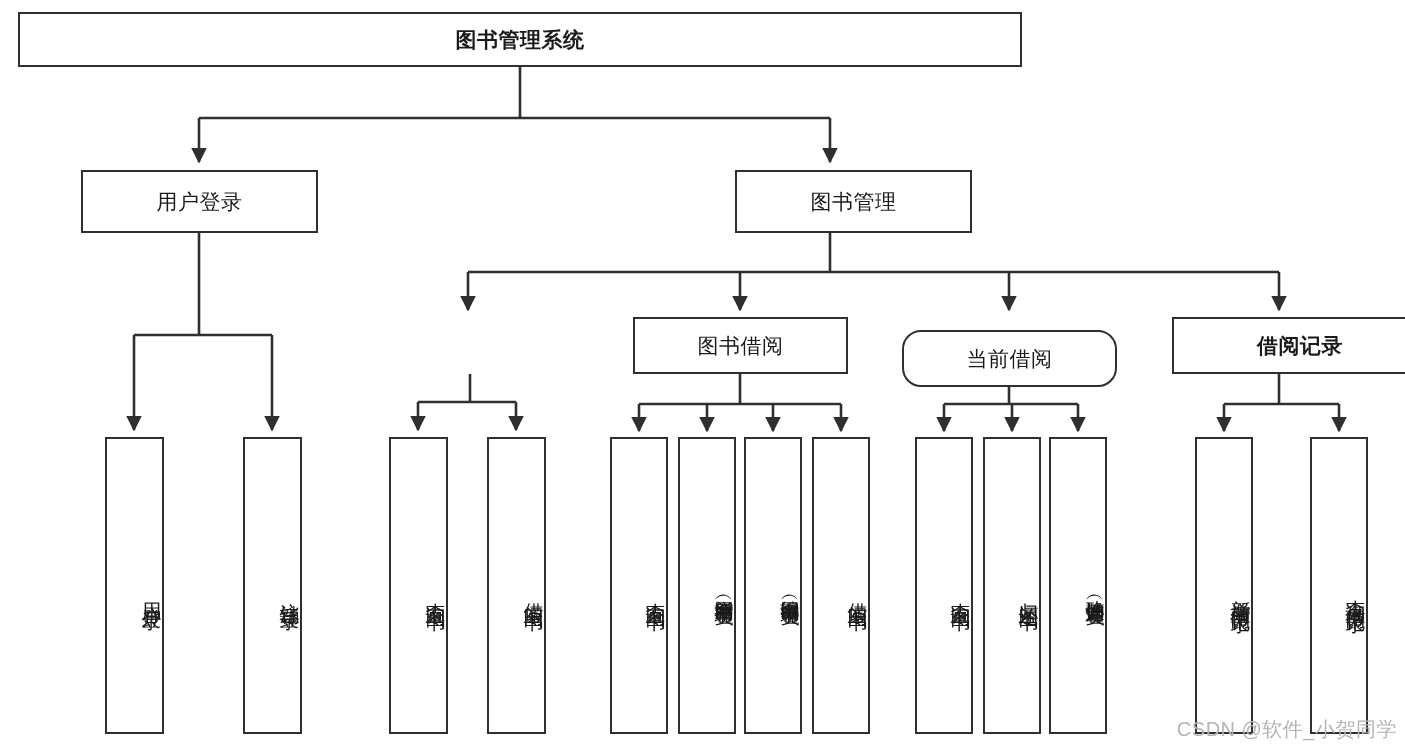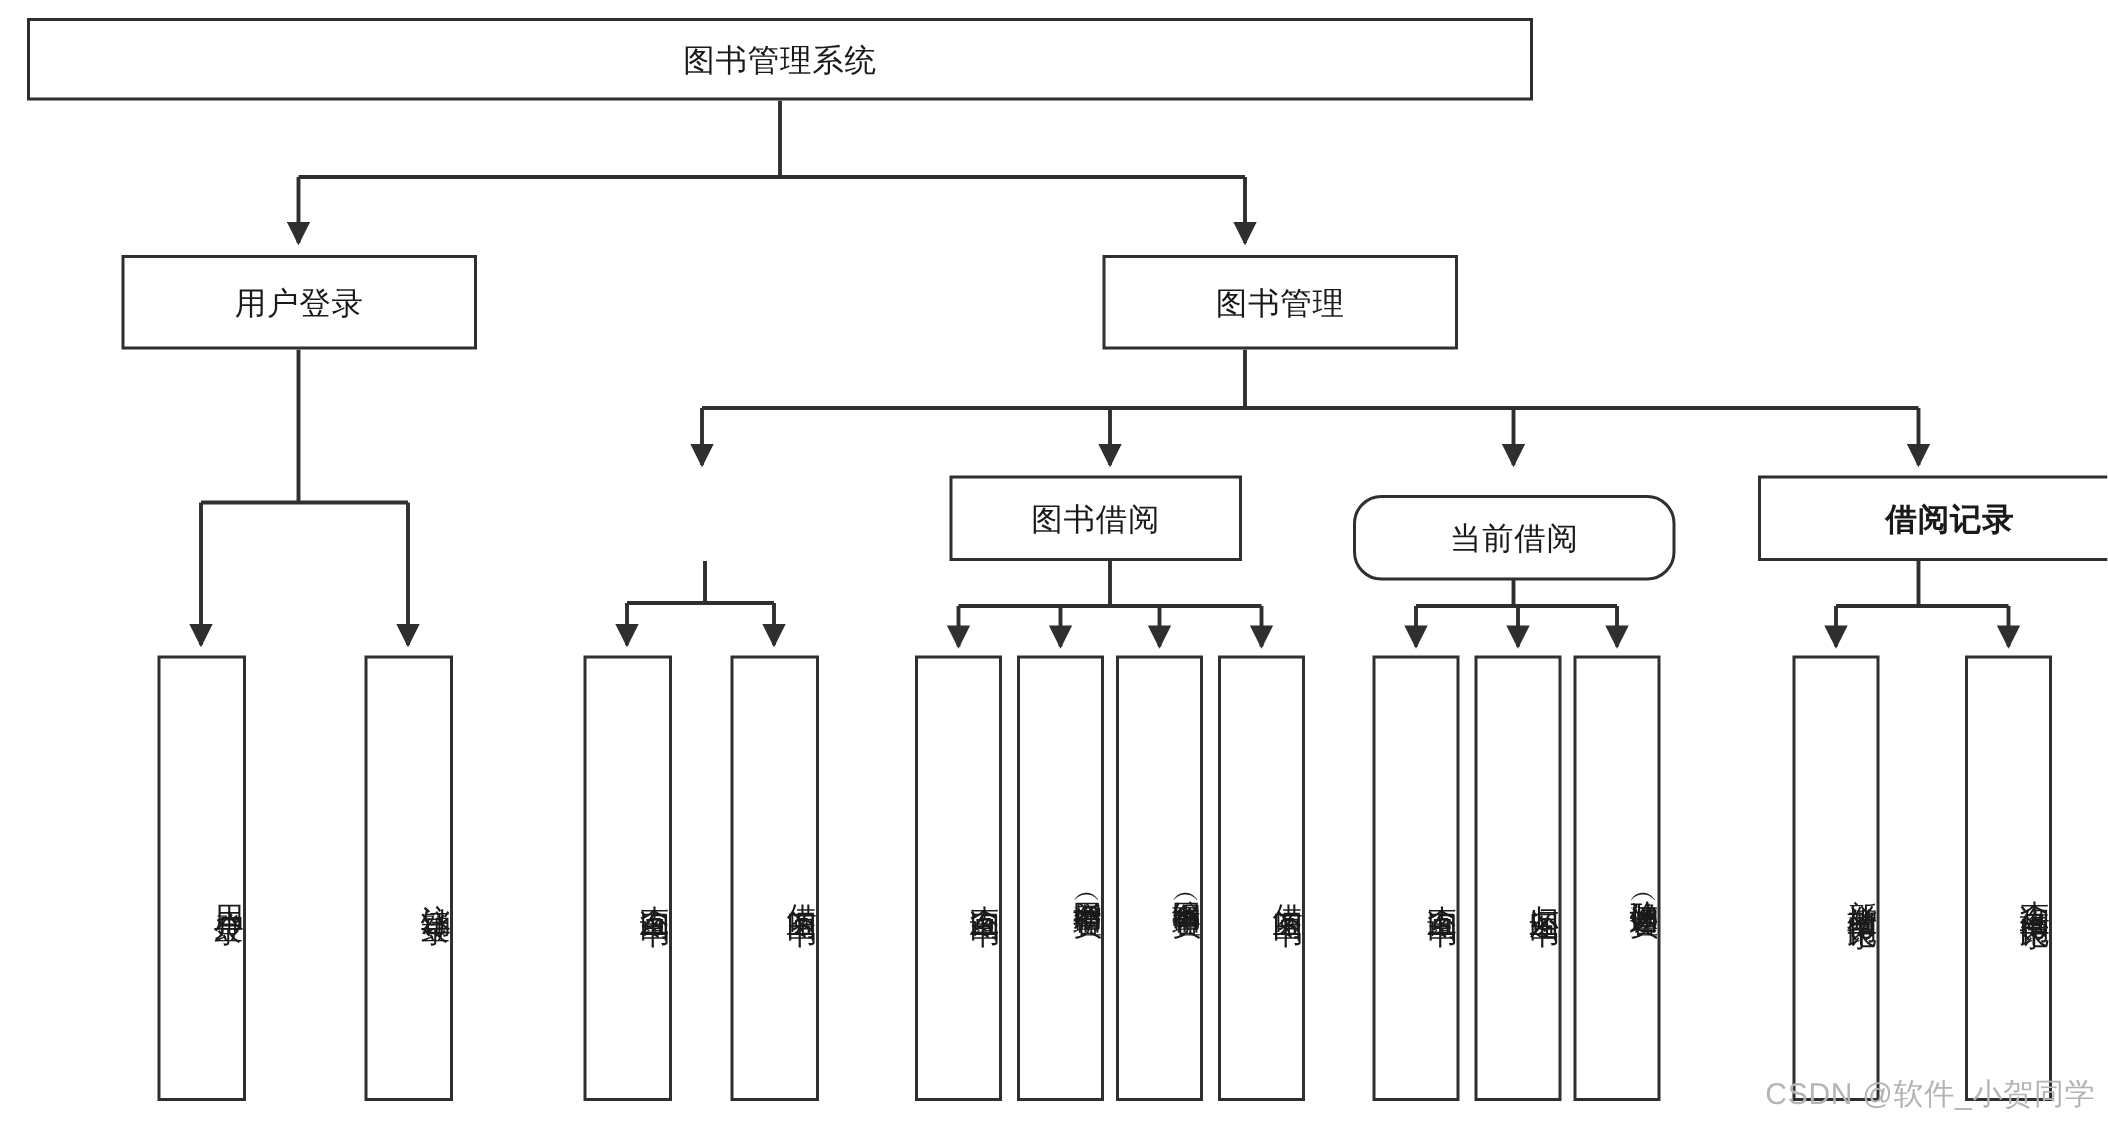--- a/index.html
+++ b/index.html
@@ -117,32 +117,32 @@
       <path d="M 1012 404 L 1012 431" marker-end="url(#arrow)"></path>
       <path d="M 1078 404 L 1078 431" marker-end="url(#arrow)"></path>
 
       <path d="M 1279 374 L 1279 404"></path>
       <path d="M 1224 404 L 1339 404"></path>
       <path d="M 1224 404 L 1224 431" marker-end="url(#arrow)"></path>
       <path d="M 1339 404 L 1339 431" marker-end="url(#arrow)"></path>
     </g>
   </svg>
 
-  <div class="node horiz" id="node-root" style="left: 18px; top: 12px; width: 1004px; height: 55px;">
+  <div class="node horiz" id="node-root" style="left: 18px; top: 12px; width: 1004px; height: 55px; font-weight: bold;">
     <span class="node-label">图书管理系统</span>
   </div>
 
   <div class="node horiz" id="node-l2-0" style="left: 81px; top: 170px; width: 237px; height: 63px;">
     <span class="node-label">用户登录</span>
   </div>
   <div class="node horiz" id="node-l2-1" style="left: 711px; top: 170px; width: 237px; height: 63px; margin-left: 24px;">
     <span class="node-label">图书管理</span>
   </div>
 
-  <div class="node horiz" id="node-l3-1" style="left: 633px; top: 317px; width: 195px; height: 57px;">
+  <div class="node horiz" id="node-l3-1" style="left: 633px; top: 317px; width: 215px; height: 57px;">
     <span class="node-label">图书借阅</span>
   </div>
   <div class="node horiz" id="node-l3-2" style="left: 902px; top: 330px; width: 215px; height: 57px; border-radius: 19px;">
     <span class="node-label">当前借阅</span>
   </div>
   <div class="node horiz" id="node-l3-3" style="left: 1172px; top: 317px; width: 256px; height: 57px; font-weight: bold;">
     <span class="node-label">借阅记录</span>
   </div>
 
   <div class="node vert" id="node-leaf-0" style="left: 105px; top: 437px; width: 59px; height: 297px;">

